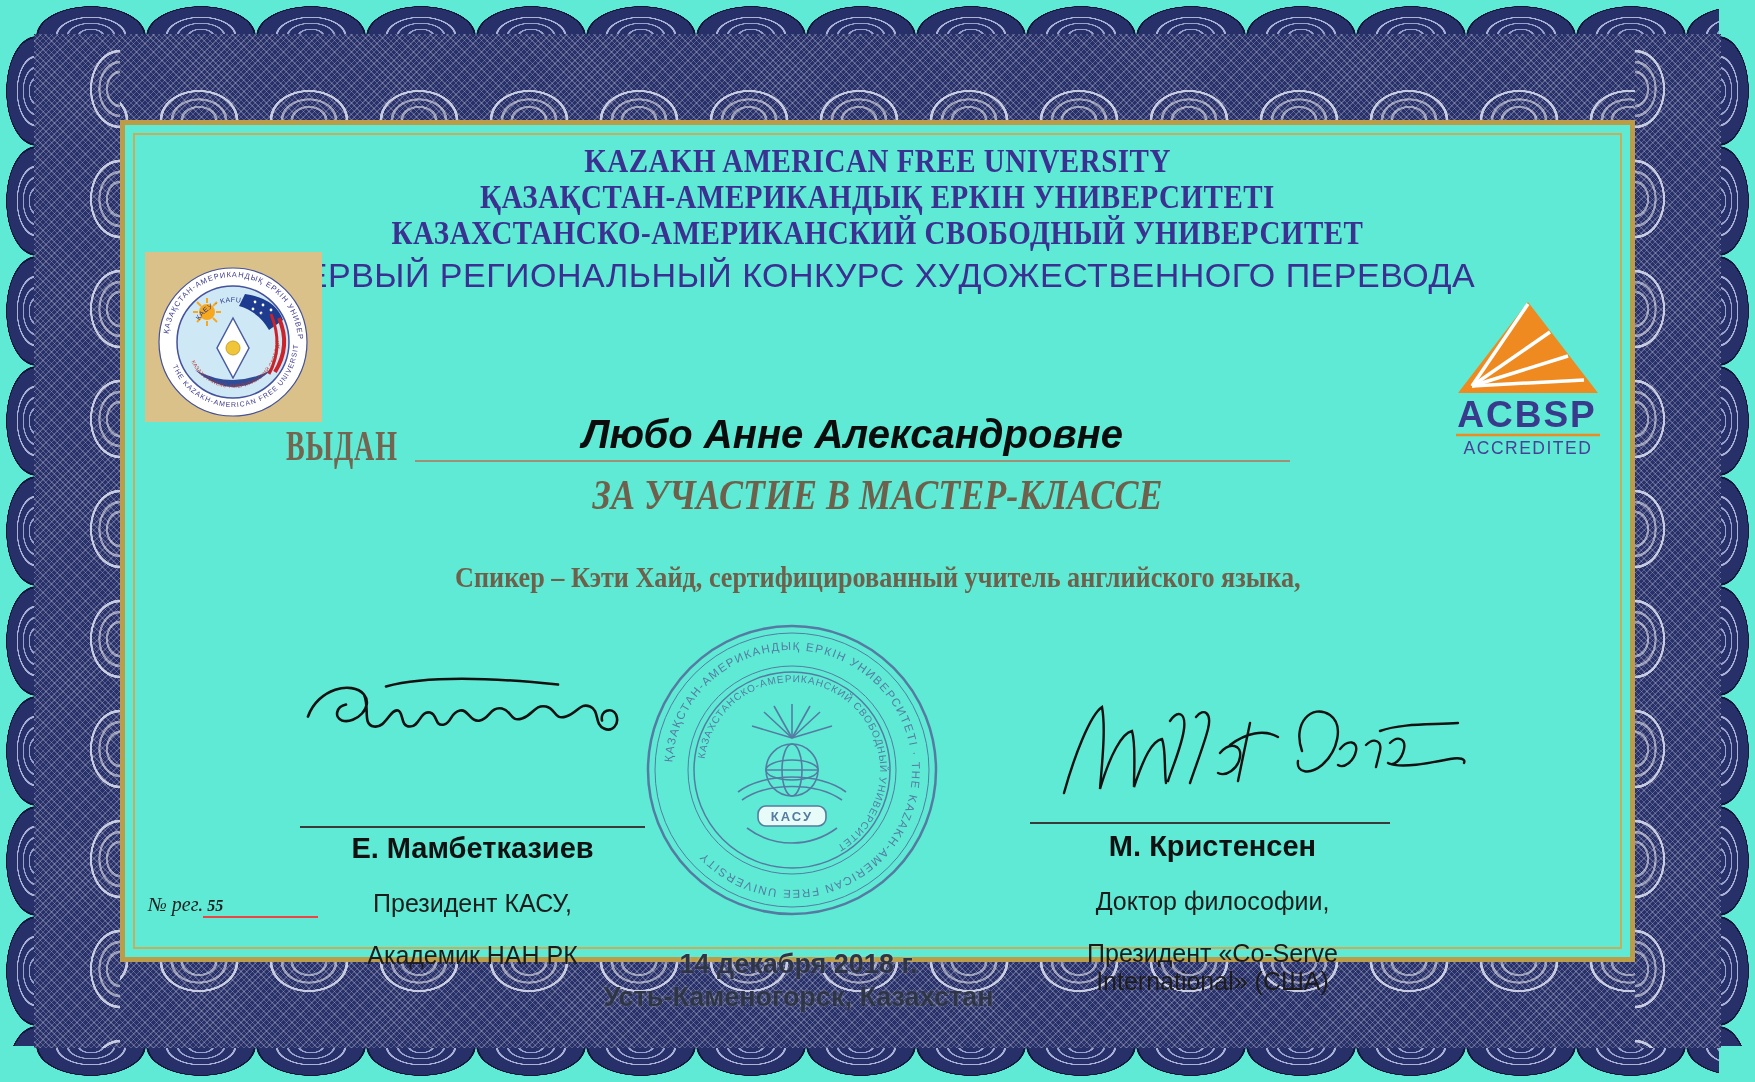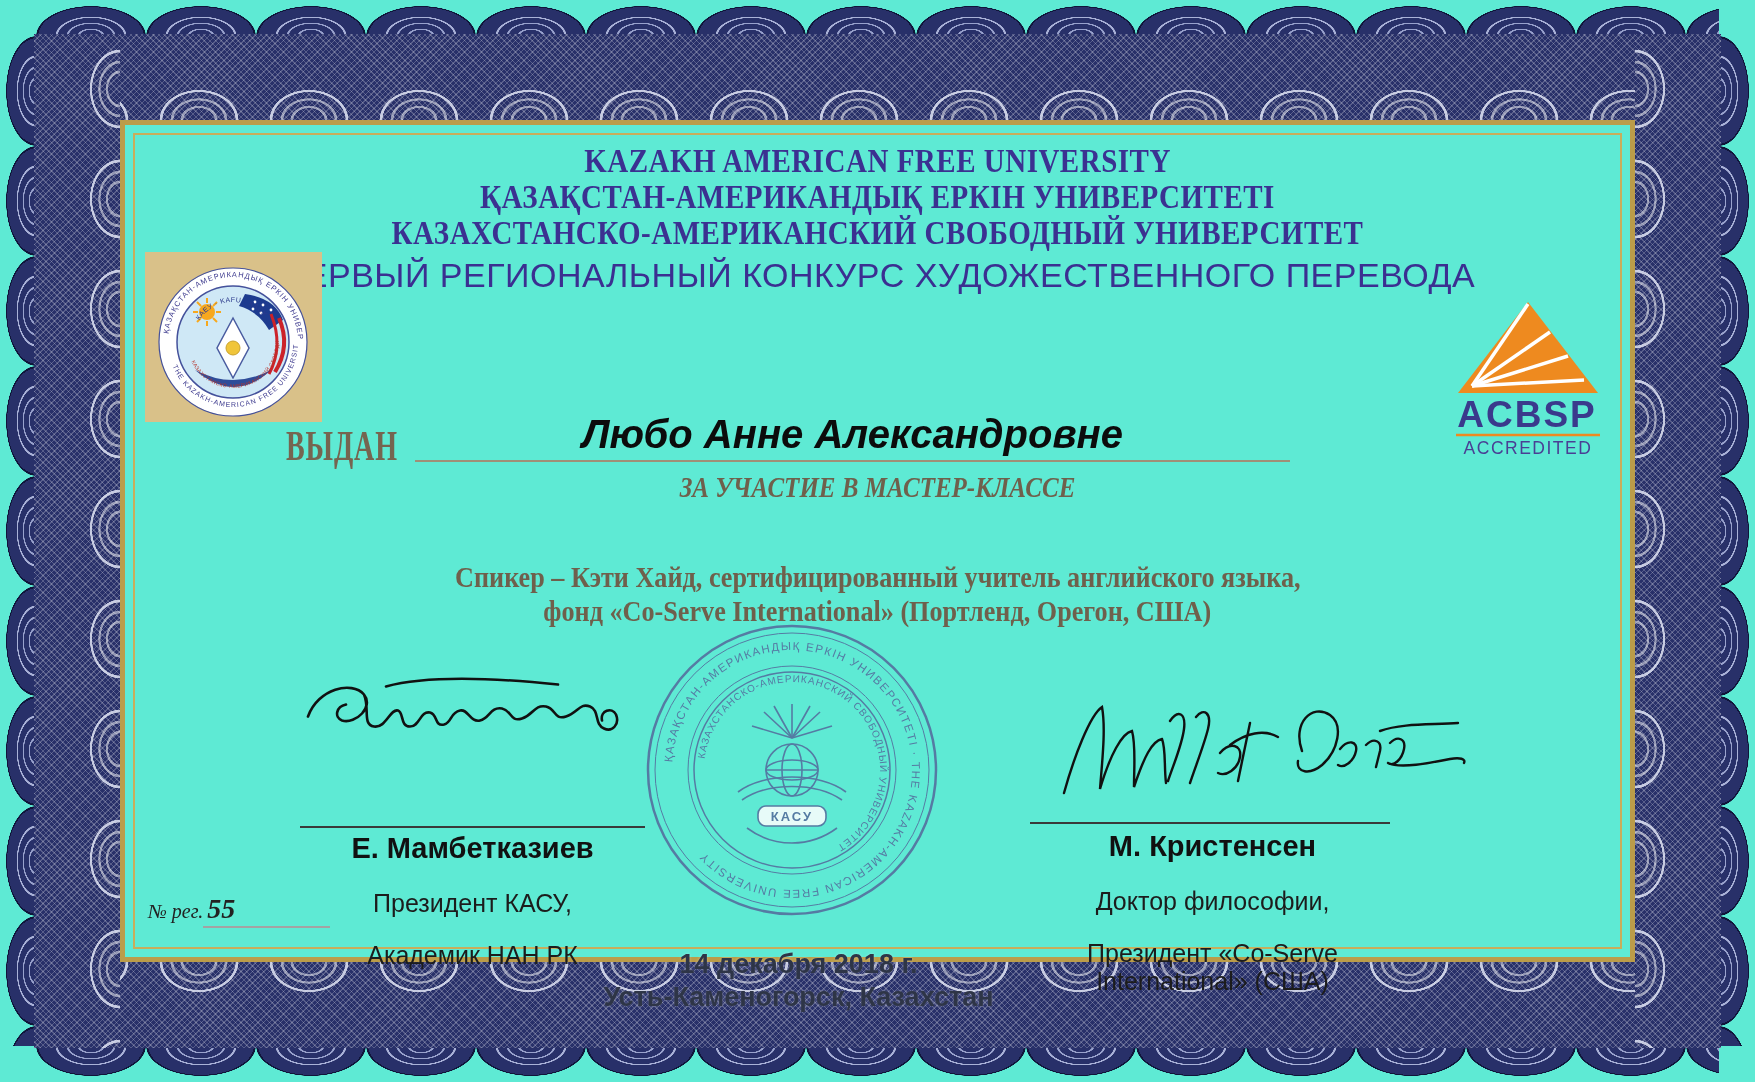--- a/index.html
+++ b/index.html
@@ -59,31 +59,31 @@
   .contest{top:256px;font-size:34px;color:#3B2F91;letter-spacing:.5px;}
   .cert-title{top:286px;font-size:120px;line-height:122px;color:#E0312A;letter-spacing:6px;font-weight:400;}
   .issued-label{left:286px;top:428px;font-family:"Liberation Serif","DejaVu Serif",serif;
        font-weight:700;font-size:33px;color:#756550;letter-spacing:1px;
        transform:scale(.85,1.3);transform-origin:left center;}
   .recipient{left:415px;width:875px;top:412px;text-align:center;font-weight:700;font-style:italic;
        font-size:40px;color:#0c0c0c;}
   .issued-line{left:415px;top:460px;width:875px;height:0;border-bottom:2px solid #9F9077;}
   .brown-it{font-family:"Liberation Serif","DejaVu Serif",serif;font-weight:700;font-style:italic;color:#6F604C;}
   .brown{font-family:"Liberation Serif","DejaVu Serif",serif;font-weight:700;color:#6F604C;}
-  .participation{top:474px;font-size:25px;}
+  .participation{top:474px;font-size:36px;}
   .masterclass{top:514px;font-size:38px;}
   .speaker1{top:562px;font-size:27px;}
   .speaker2{top:596px;font-size:27px;}
   .sig-line{height:0;border-bottom:2px solid #3a3a3a;}
   .sig-block{text-align:center;color:#111;}
   .sig-name{font-weight:700;font-size:29px;line-height:33px;}
   .sig-role{font-size:25px;line-height:28px;color:#1c1c1c;margin-top:24px;}
   .reg{left:148px;top:893px;font-family:"Liberation Serif","DejaVu Serif",serif;font-style:italic;color:#222;}
   .reg-label{font-size:20px;}
-  .reg-value{font-weight:700;font-size:28px;border-bottom:2px solid #a3a3a3;padding:0 95px 2px 4px;}
+  .reg-value{font-weight:700;font-size:16px;border-bottom:2px solid #ef4444;padding:0 95px 2px 4px;}
   .footer-block{left:0;right:190px;top:948px;text-align:center;z-index:4;color:#2E3547;font-weight:700;
        font-size:27px;line-height:33px;text-shadow:0 0 3px rgba(255,255,255,.35);margin-left:32px;}
   svg text{font-family:"Liberation Sans","DejaVu Sans",sans-serif;}
 </style>
 </head>
 <body>
 
 <div class="page">
 
   <div class="scallop sc-grad-v scallop-top"></div>
@@ -168,23 +168,20 @@
   <div class="abs issued-label">ВЫДАН</div>
   <div class="abs recipient">Любо Анне Александровне</div>
   <div class="abs issued-line"></div>
 
   <div class="abs ctr brown-it participation">
     <span class="stretch">ЗА УЧАСТИЕ В МАСТЕР-КЛАССЕ</span>
   </div>
   <div class="abs ctr brown speaker1">
     <span class="stretch" style="transform:scale(.97,1.1);">Спикер – Кэти Хайд, сертифицированный учитель английского языка,</span>
   </div>
-  <div class="abs ctr brown speaker2">
-    <span class="stretch" style="transform:scale(.97,1.1);">фонд «Co-Serve International» (Портленд, Орегон, США)</span>
-  </div>
 
   <div class="abs" style="left:642px;top:620px;z-index:2;opacity:.85;">
     <svg width="300" height="300" viewBox="0 0 300 300">
       <g stroke="#54689B" fill="none">
         <circle cx="150" cy="150" r="144" stroke-width="2.5"></circle>
         <circle cx="150" cy="150" r="137" stroke-width="1"></circle>
         <circle cx="150" cy="150" r="104" stroke-width="1"></circle>
         <circle cx="150" cy="150" r="98" stroke-width="1.5"></circle>
       </g>
       <defs>

